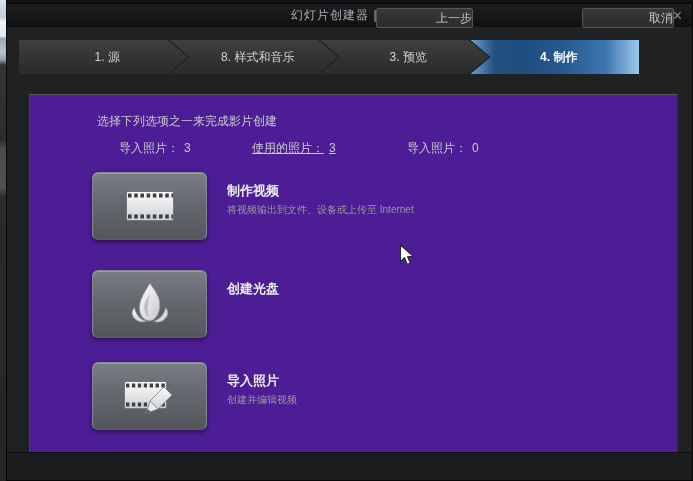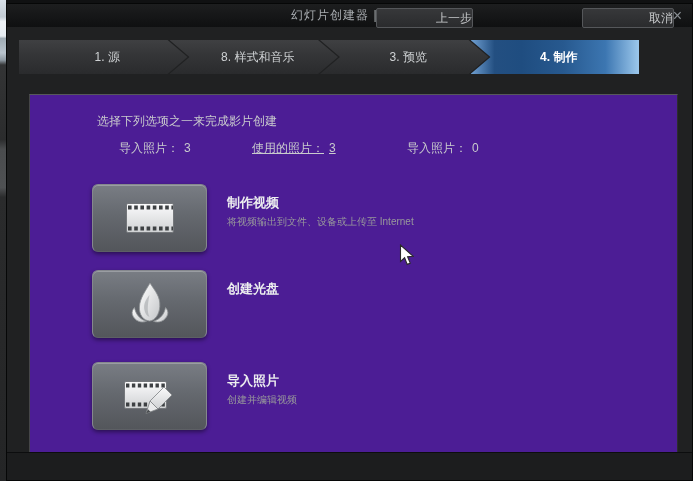--- a/index.html
+++ b/index.html
@@ -47,21 +47,21 @@
   
   .panel { position:absolute; left:22px; top:90px; width:649px; height:360px;
     background:#4c1d95; border-top:1px solid #57585b; border-left:1px solid #454648;
     border-right:1px solid #2c2d2e; border-bottom:1px solid #2c2d2e; }
   .instruction { position:absolute; left:67px; top:18px; color:#c9cbcd; font-size:12px; }
   .stat { position:absolute; top:45px; color:#c9cbcd; font-size:12px; }
   .stat .v { margin-left:5px; }
   .stat-0 { left:67px;margin-left:22px; } .stat-1 { left:222px;text-decoration:underline; } .stat-2 { left:377px; }
 
   .optrow { position:absolute; left:0; width:100%; height:72px; }
-  .optrow-0 { top:89px;padding-left:6px; } .optrow-1 { top:175px; } .optrow-2 { top:267px; }
+  .optrow-0 { top:77px;padding-left:6px; } .optrow-1 { top:175px; } .optrow-2 { top:267px; }
   .optbtn { position:absolute; left:62px; top:0; width:115px; height:68px;
     border-radius:6px; cursor:pointer;
     background:linear-gradient(180deg,#797d84 0%,#65696f 45%,#53565b 100%);
     border:1px solid #85888d; border-bottom-color:#5d6065;
     box-shadow:0 2px 4px rgba(0,0,0,.45), inset 0 1px 0 rgba(255,255,255,.25);
     display:flex; align-items:center; justify-content:center; }
   .opt-title { position:absolute; left:197px; top:10px; color:#eceeef;
     font-size:13px; font-weight:bold; }
   .opt-desc { position:absolute; left:197px; top:31px; color:#98999b; font-size:10px; }
 

